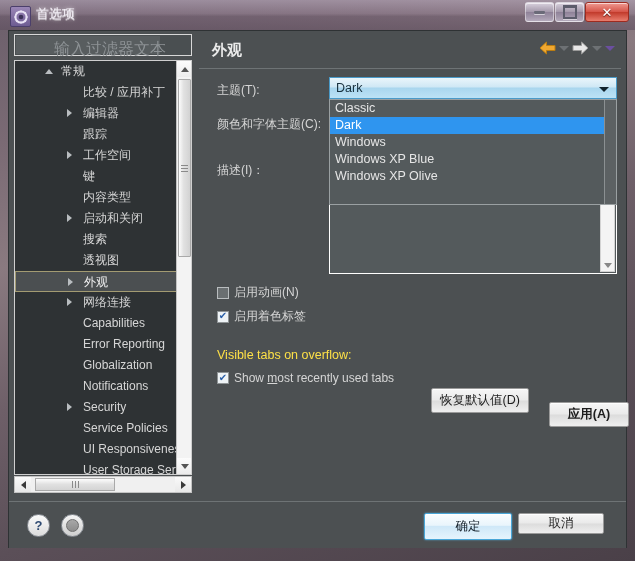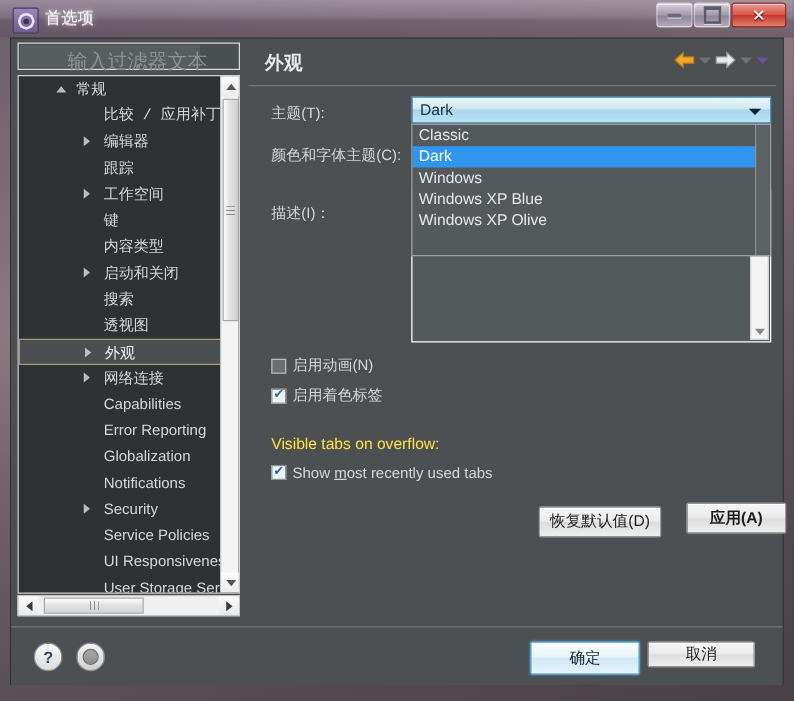--- a/index.html
+++ b/index.html
@@ -231,21 +231,21 @@
   .cb-row-3{top:302px;}
 
   .btn{
     height:25px;box-sizing:border-box;
     background:linear-gradient(180deg,#f6f6f6 0%,#eaeaea 48%,#dcdcdc 52%,#efefef 100%);
     border:1px solid #9a9a9a;border-radius:2px;
     color:#1d1d1d;font-size:12.5px;
     display:flex;align-items:center;justify-content:center;
     box-shadow:inset 0 1px 0 rgba(255,255,255,.9);
   }
-  .btn-restore{position:absolute;left:232px;top:336px;width:98px;}
+  .btn-restore{position:absolute;left:232px;top:319px;width:98px;}
   .btn-apply{position:absolute;left:350px;top:333px;width:80px;font-weight:bold;}
 
   
   .footer{
     position:absolute;left:0;top:470px;width:617px;height:46px;
     background:#4c5052;border-top:1px solid #6e7375;
   }
   .help-icon{
     position:absolute;left:18px;top:12px;width:21px;height:21px;border-radius:50%;
     background:linear-gradient(180deg,#fbfbfb,#dcdcdc);
@@ -324,21 +324,21 @@
           </div>
         </div>
 
         <div class="tree">
           <div class="tree-scroll" id="tree-scroll">
               <div class="tree-item">
                 <span class="arrow open" style="left: 30px;"></span>
                 <span class="lbl" style="left: 46px;">常规</span>
               </div>
               <div class="tree-item">
-                <span class="lbl" style="left: 68px; font-family: Liberation Mono, monospace;">比较 / 应用补丁</span>
+                <span class="lbl" style="left: 68px;">比较 / 应用补丁</span>
               </div>
               <div class="tree-item">
                 <span class="arrow" style="left: 52px;"></span>
                 <span class="lbl" style="left: 68px;">编辑器</span>
               </div>
               <div class="tree-item">
                 <span class="lbl" style="left: 68px;">跟踪</span>
               </div>
               <div class="tree-item">
                 <span class="arrow" style="left: 52px;"></span>

